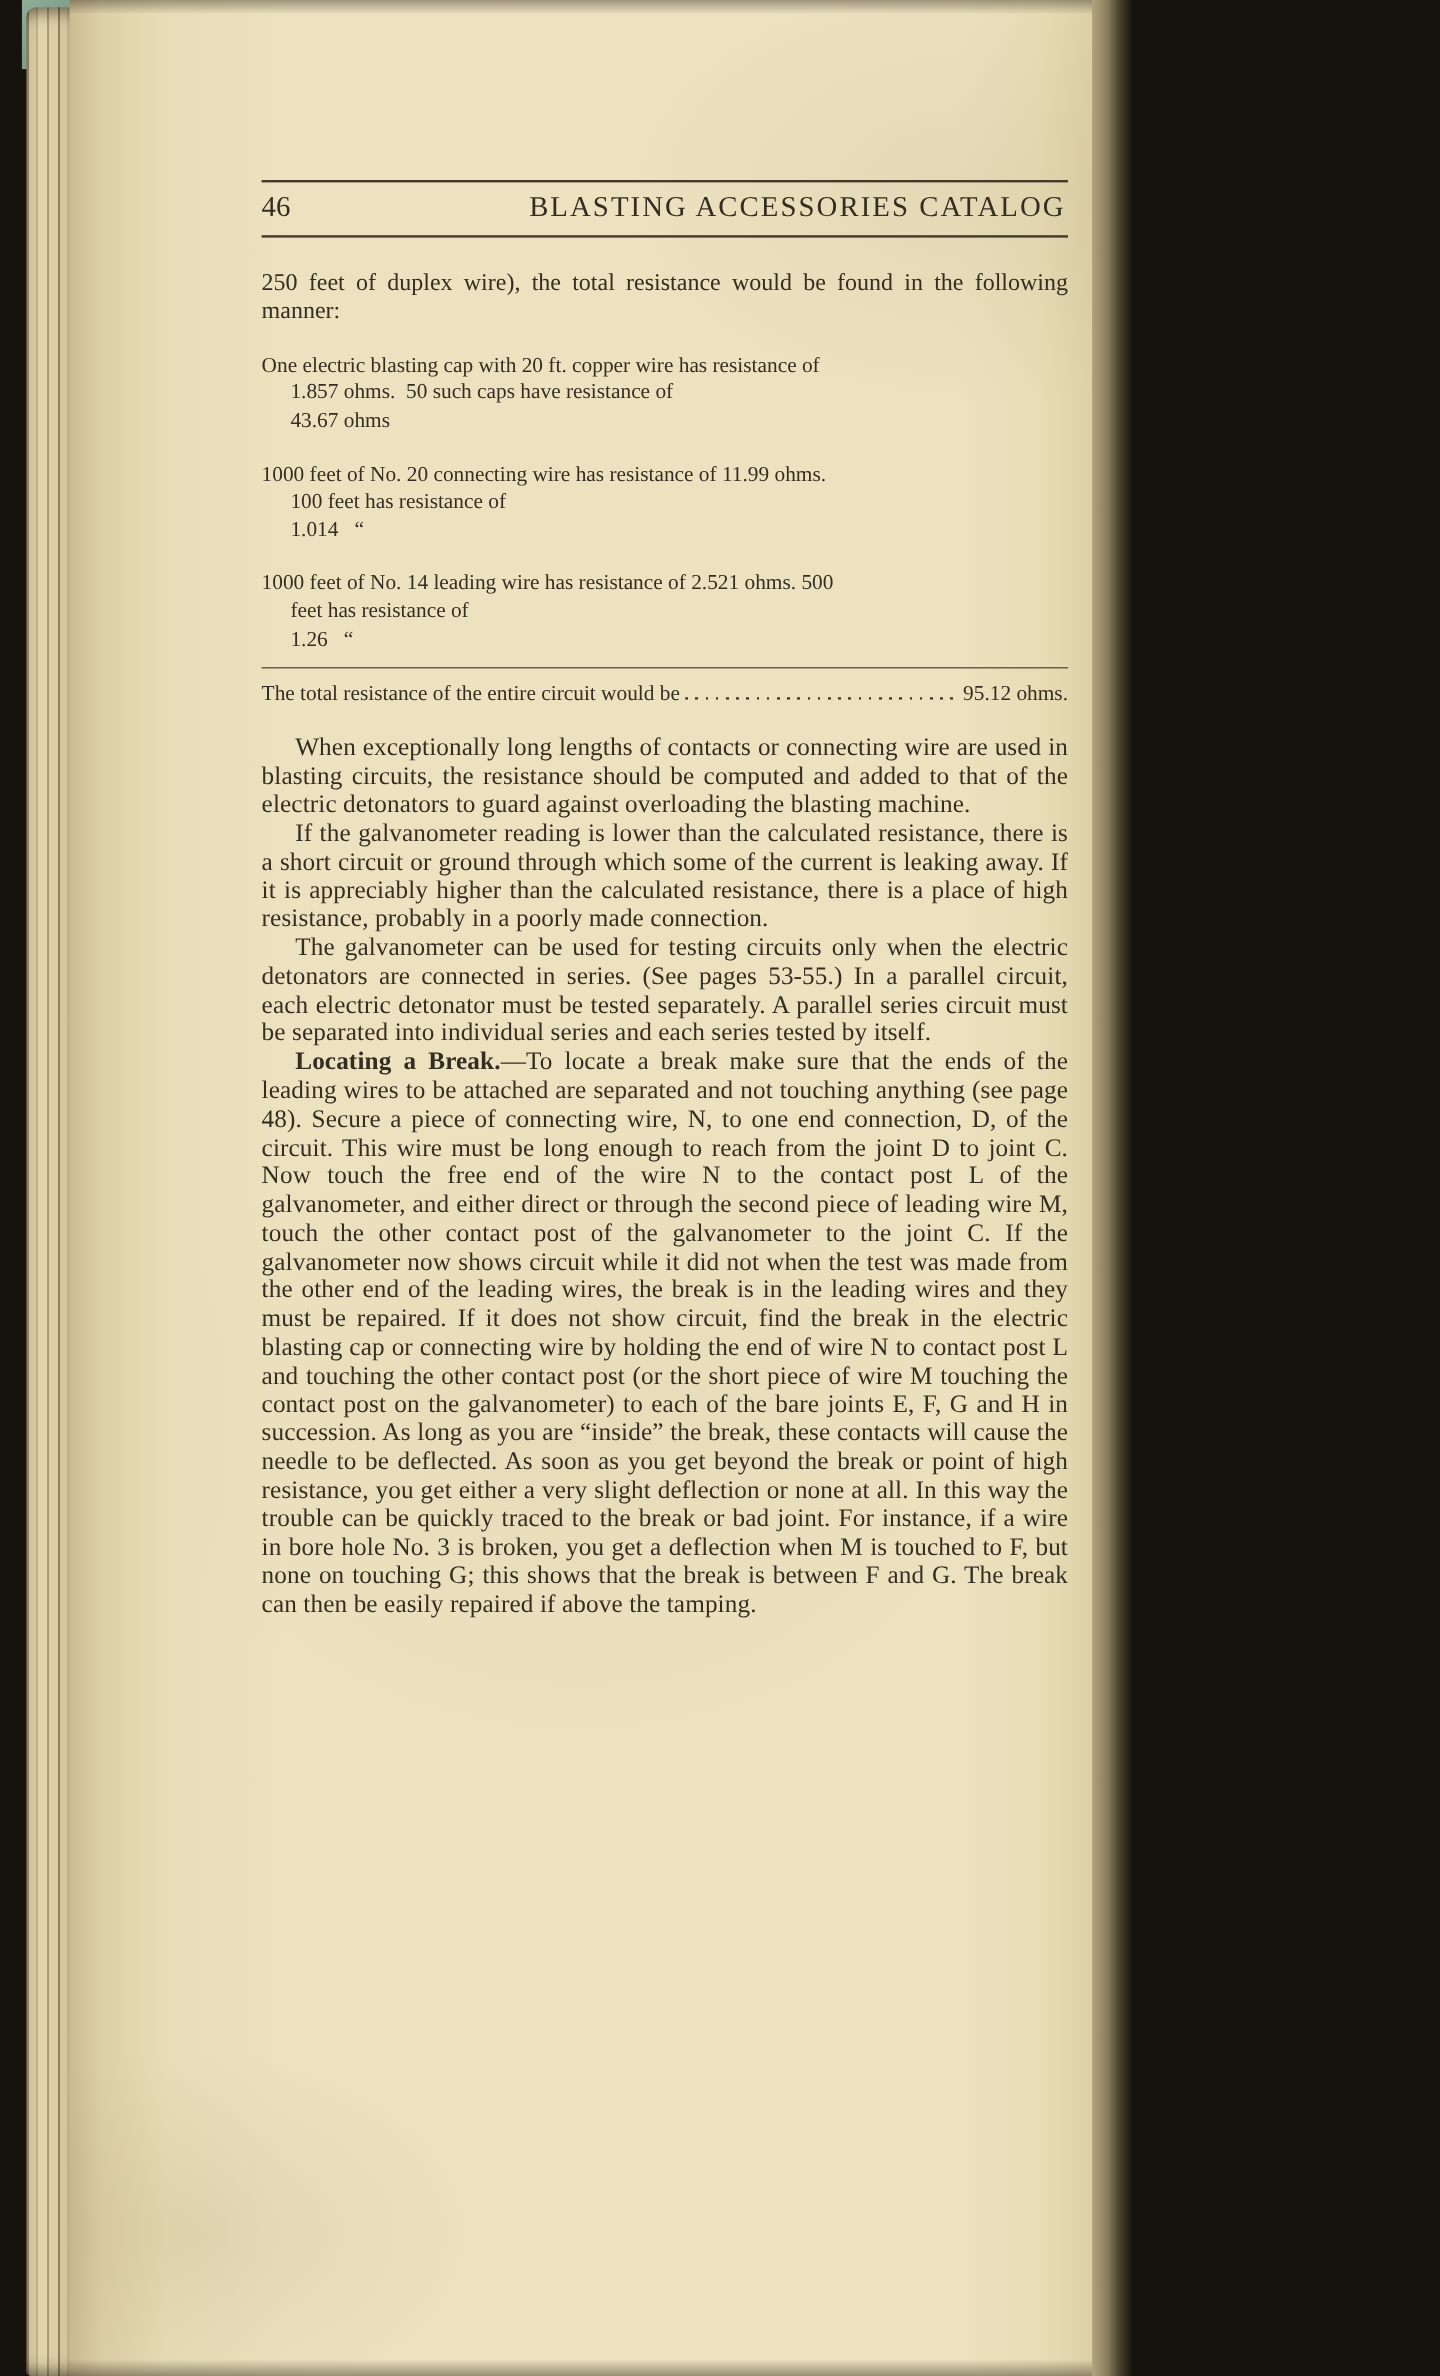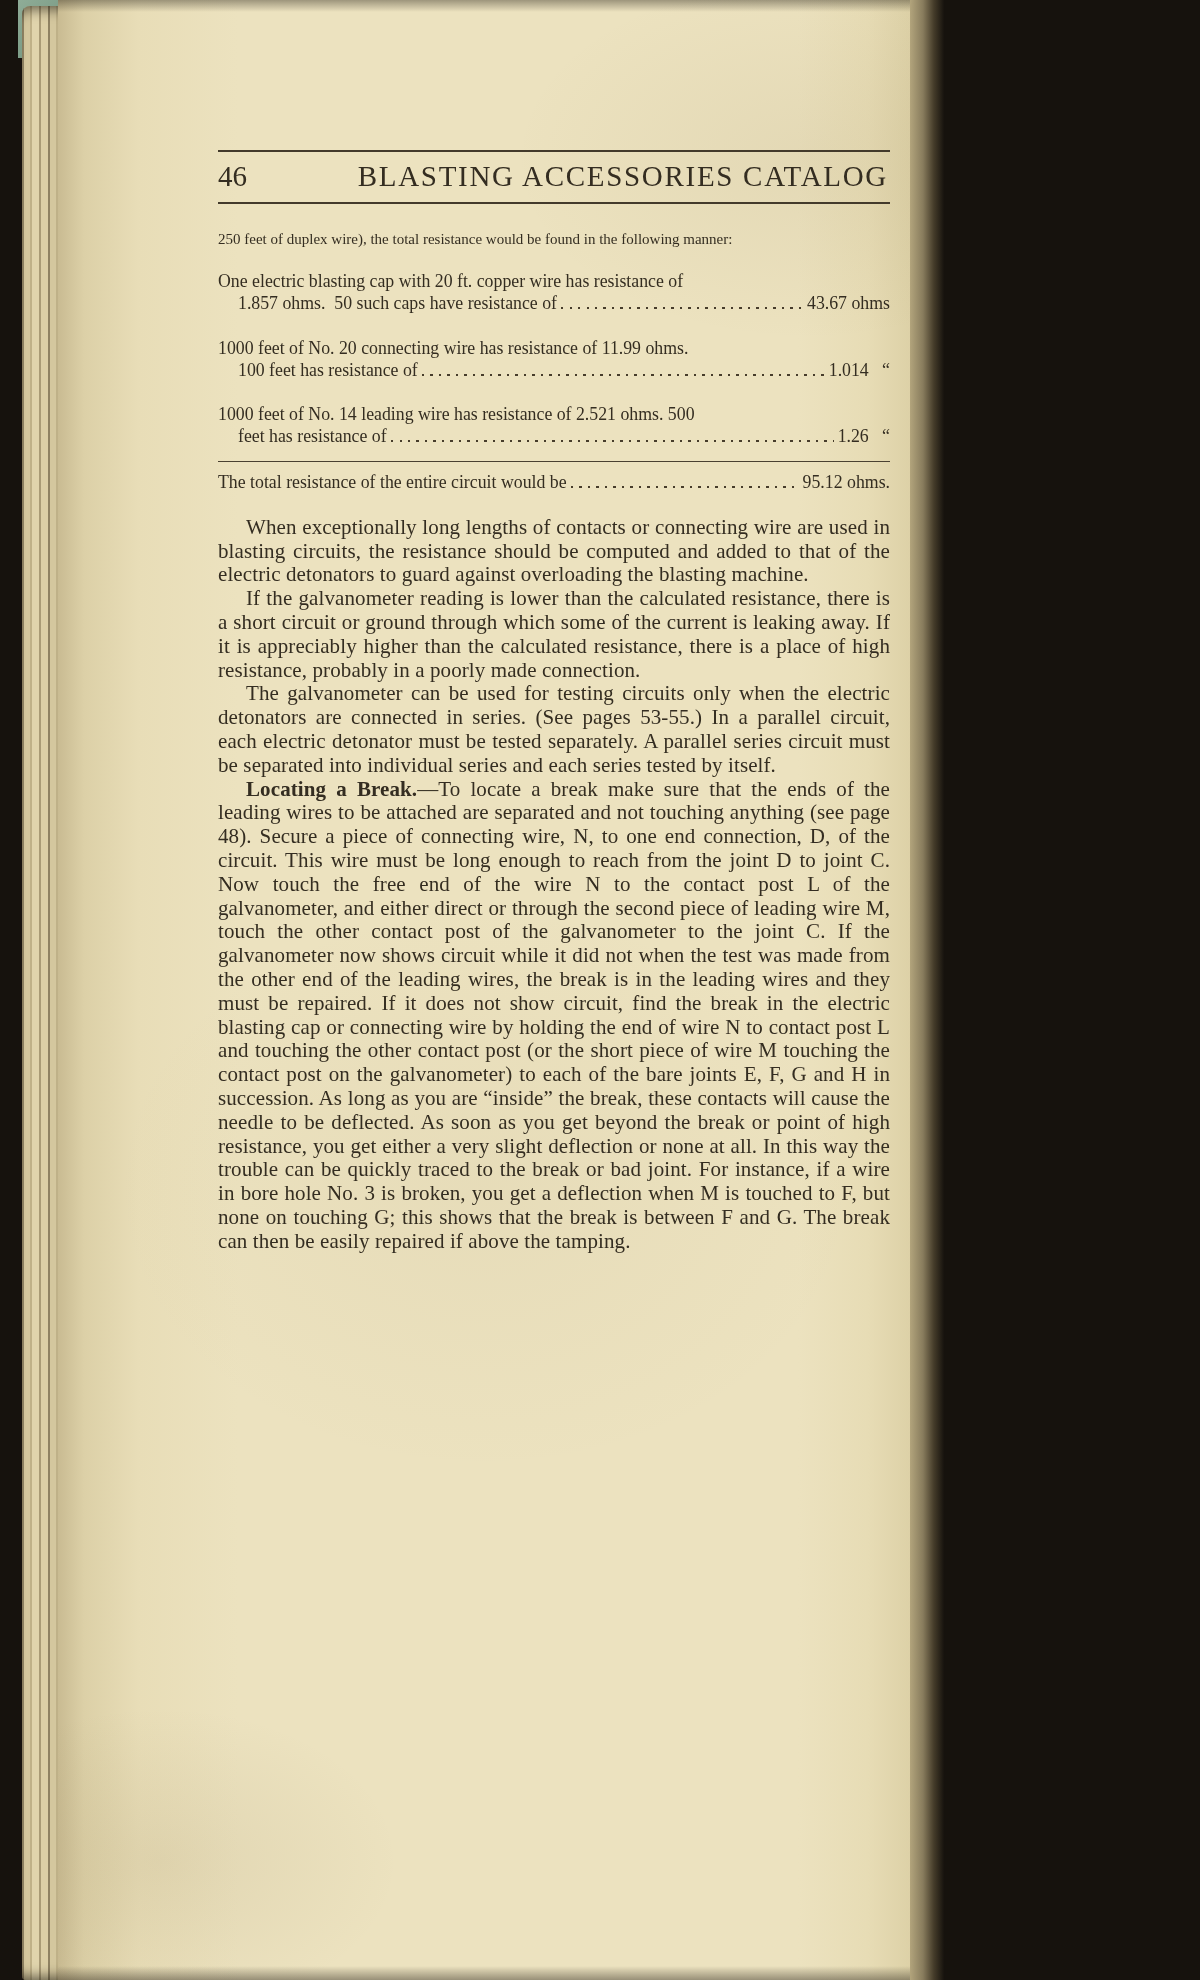--- a/index.html
+++ b/index.html
@@ -54,29 +54,29 @@
   
   .content {
     position:absolute; left:218px; top:150px; width:672px; z-index:5;
     color:#342d21;
   }
   .rule { border:0; border-top:2px solid #433a2b; margin:0; }
   .rule-thin { border:0; border-top:1.5px solid #4a4131; margin:0; }
 
   .header-row {
     display:flex; justify-content:space-between; align-items:flex-start;
-    padding:8px 2px 9px 0; font-size:29px;
+    padding:8px 2px 9px 0; font-size:24px;
   }
   .header-title { letter-spacing:1.7px; }
 
-  .intro { margin:27px 0 0; font-size:15px; line-height:1.15; text-align:justify;font-family:Liberation Serif, serif; }
+  .intro { margin:27px 0 0; font-size:20px; line-height:1.15; text-align:justify;font-family:Liberation Serif, serif; }
 
   .res-section { margin-top:17px; font-size:17.8px; line-height:1.25; }
   .res-item { margin-bottom:9px;margin-top:22px; }
-  .res-line2 { display:flex; align-items:baseline; padding-left:20px; }
+  .res-line2 { display:flex; align-items:baseline; padding-left:20px;flex-direction:column; }
   .res-label, .res-value, .total-label { white-space:pre; }
   .dot-leader {
     flex:1 1 auto; height:2px; margin:0 4px;
     background:repeating-linear-gradient(90deg,#473c2b 0 2.2px, rgba(0,0,0,0) 2.2px 8.5px);
   }
   .total-rule { margin-top:13px; }
   .total-row { display:flex; align-items:baseline; margin-top:9px; font-size:17.8px; }
 
   .body { margin-top:23px; font-size:21px; line-height:23.8px; text-align:justify; letter-spacing:0.1px; }
   .body p { margin:0; text-indent:28px; }

